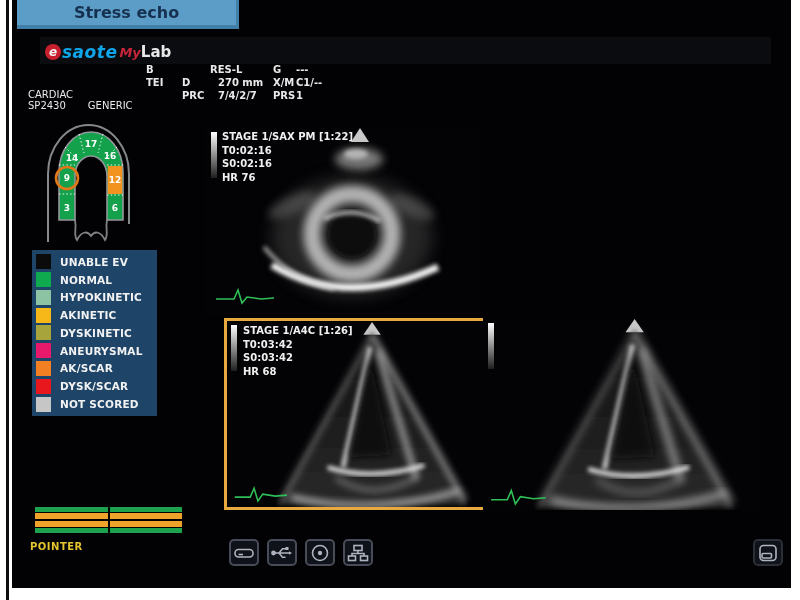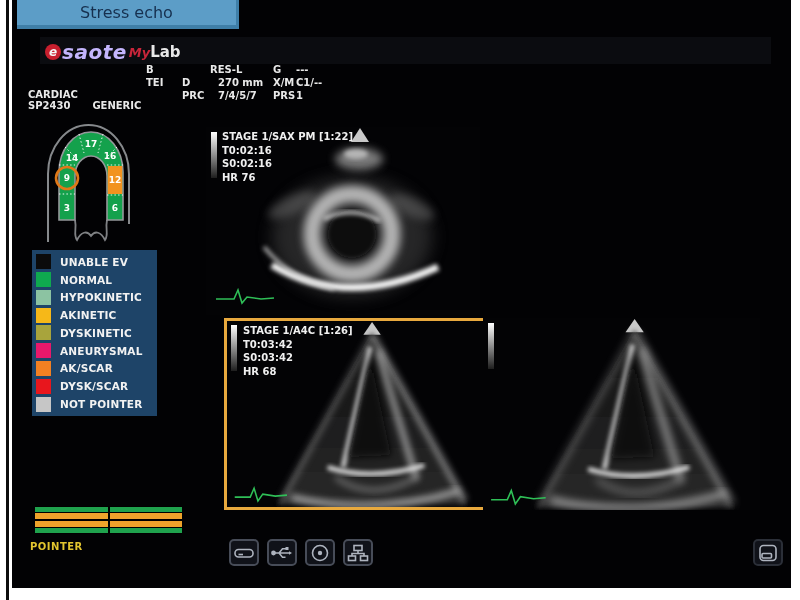--- a/index.html
+++ b/index.html
@@ -4,30 +4,30 @@
 <style>
   *{margin:0;padding:0;box-sizing:border-box}
   html,body{width:800px;height:600px;background:#ffffff;font-family:"DejaVu Sans",sans-serif;overflow:hidden}
   body{position:relative}
   .abs{position:absolute}
   .frame-line{position:absolute;left:6px;top:0;width:3px;height:600px;background:#0d0d0d}
   .screen{position:absolute;left:12px;top:0;width:779px;height:588px;background:#020204}
   .tab{position:absolute;left:5px;top:0;width:222px;height:29px;background:#5C9DC7;
        border-bottom:4px solid #3F7FA8;border-right:3px solid #3F7FA8;
        display:flex;align-items:center;justify-content:center;
-       color:#16304F;font-weight:normal;font-size:16px;z-index:5;cursor:pointer}
+       color:#16304F;font-weight:bold;font-size:16px;z-index:5;cursor:pointer}
   .logo{position:absolute;left:33px;top:42px;height:20px;display:flex;align-items:center;font-weight:bold}
   .logo .e-disc{width:16px;height:16px;border-radius:50%;background:#C81F2E;color:#f5f5f5;
         display:flex;align-items:center;justify-content:center;font-size:12px;font-style:italic;margin-right:1px}
-  .logo .brand{color:#c4b5fd;font-size:20px;font-style:italic;letter-spacing:.5px}
+  .logo .brand{color:#0ea5e9;font-size:17px;font-style:italic;letter-spacing:.5px}
   .logo .my{color:#C8253A;font-size:13px;font-style:italic;margin-left:2px}
   .logo .lab{color:#e8e8e8;font-size:15px}
   .hdr-strip{position:absolute;left:28px;top:37px;width:731px;height:27px;background:#0b0c10}
   .ptxt{position:absolute;color:#e9e9e9;font-size:10px;font-weight:bold;white-space:pre;line-height:11px}
-  .exam{color:#e9e9e9;font-size:10px;font-weight:bold}
+  .exam{color:#e9e9e9;font-size:10px;font-weight:normal}
   .legend{position:absolute;left:20px;top:250px;width:125px;height:166px;background:#1E4468;
           display:flex;flex-direction:column;justify-content:space-around;padding:3px 2px 3px 4px}
   .lrow{display:flex;align-items:center;gap:9px;height:16px}
   .lswatch{width:15px;height:15px;flex:0 0 15px}
   .llabel{color:#f2f2f2;font-size:10.5px;font-weight:bold;letter-spacing:.2px;white-space:nowrap}
   .quad{position:absolute;background:#030305;overflow:hidden}
   .quad svg.echo{position:absolute;left:0;top:0;width:100%;height:100%}
   .q-gbar{position:absolute;left:5px;top:5px;width:6px;height:46px;
           background:linear-gradient(to bottom,#ffffff,#9a9a9a 45%,#1e1e1e)}
   .q-meta{position:absolute;left:16px;top:3px;color:#f0f0f0;font-size:10px;font-weight:bold;line-height:13.5px;z-index:3}
@@ -111,21 +111,21 @@
     <span class="ptxt" style="left:134px;top:64px">B</span>
     <span class="ptxt" style="left:198px;top:64px">RES-L</span>
     <span class="ptxt" style="left:261px;top:64px">G</span>
     <span class="ptxt" style="left:284px;top:64px">---</span>
     <span class="ptxt" style="left:134px;top:77px">TEI</span>
     <span class="ptxt" style="left:170px;top:77px">D</span>
     <span class="ptxt" style="left:206px;top:77px">270 mm</span>
     <span class="ptxt" style="left:261px;top:77px">X/M</span>
     <span class="ptxt" style="left:284px;top:77px">C1/--</span>
     <span class="ptxt" style="left:170px;top:90px">PRC</span>
-    <span class="ptxt" style="left:206px;top:90px">7/4/5/7</span>
+    <span class="ptxt" style="left:206px;top:90px">7/4/2/7</span>
     <span class="ptxt" style="left:261px;top:90px">PRS</span>
     <span class="ptxt" style="left:284px;top:90px">1</span>
   </div>
 
   <div class="abs" style="left:16px;top:89px">
     <div class="exam">CARDIAC</div>
     <div style="display:flex;gap:22px">
       <span class="exam">SP2430</span>
       <span class="exam">GENERIC</span>
     </div>
@@ -184,21 +184,21 @@
     <div class="lrow">
         <span class="lswatch" style="background: rgb(242, 128, 34);"></span>
         <span class="llabel">AK/SCAR</span>
       </div>
     <div class="lrow">
         <span class="lswatch" style="background: rgb(232, 22, 29);"></span>
         <span class="llabel">DYSK/SCAR</span>
       </div>
     <div class="lrow">
         <span class="lswatch" style="background: rgb(198, 198, 198);"></span>
-        <span class="llabel">NOT POINTER</span>
+        <span class="llabel">NOT SCORED</span>
       </div>
   </div>
 
   <div class="quad" style="left:194px;top:127px;width:274px;height:188px">
     <svg class="echo" viewBox="0 0 274 188" preserveAspectRatio="none">
         <use href="#sax-view"></use>
       </svg>
     <div class="q-gbar"></div>
     <div class="q-meta">
       <div>STAGE 1/SAX PM [1:22]</div>

